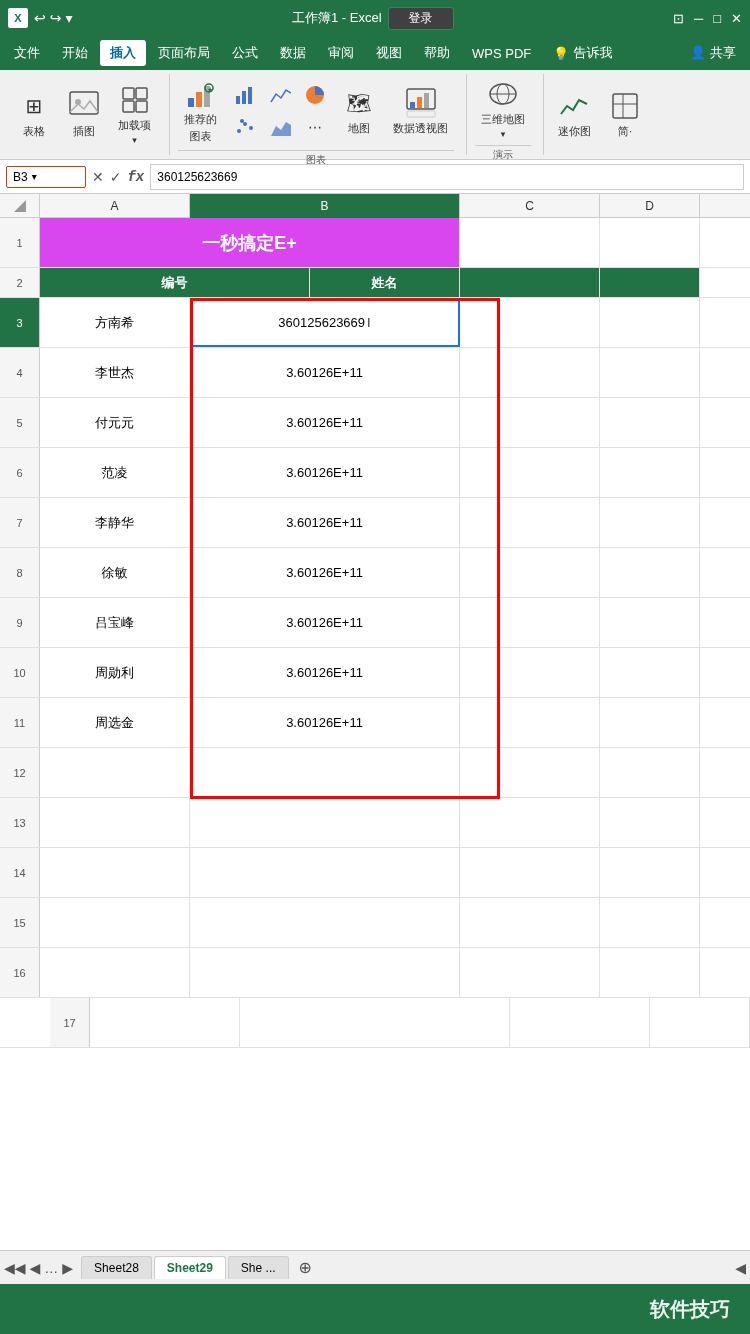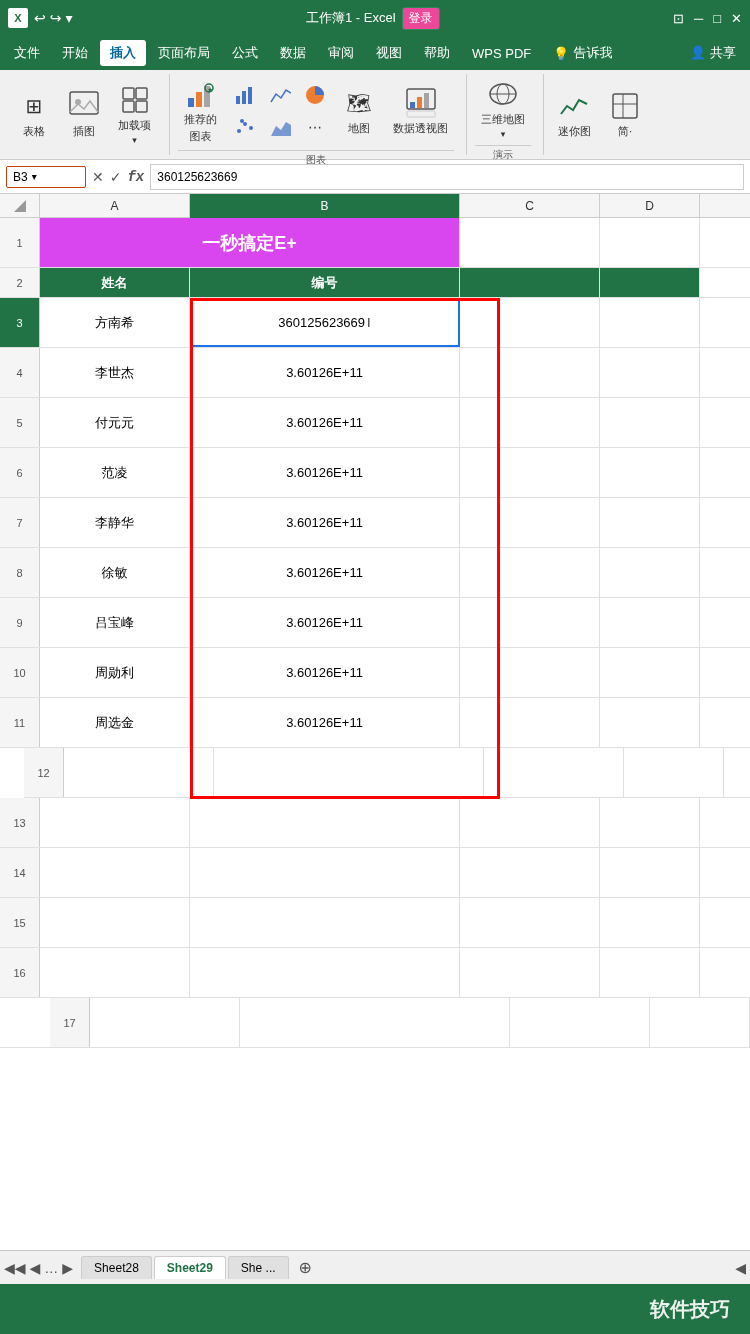--- a/index.html
+++ b/index.html
@@ -43,23 +43,23 @@
       width: 20px; height: 20px;
       background: #fff;
       border-radius: 2px;
       display: flex; align-items: center; justify-content: center;
       color: #217346;
       font-weight: bold;
       font-size: 11px;
     }
     .title-btn {
       cursor: pointer;
-      padding: 2px 6px;
+      padding: 2px 20px;
       border-radius: 3px;
-      background: #ec4899;
+      background: #404040;
       border: 1px solid #2d8a56;
       color: #fff;
       font-size: 12px;
     }
     .undo-redo {
       display: flex; align-items: center; gap: 4px;
       font-size: 14px;
     }
 
     
@@ -573,25 +573,25 @@
       <div class="row-num">1</div>
       <div class="cell cell-a" style="background:#d946ef;color:#fff;font-size:18px;font-weight:bold;width:420px;min-width:420px;justify-content:center;">
         <span>一秒搞定E+</span>
       </div>
       <div class="cell cell-c" style="background:#fff;"></div>
       <div class="cell cell-d" style="background:#fff;"></div>
     </div>
 
     <div class="sheet-row header-row-2" style="height:30px;">
       <div class="row-num">2</div>
+      <div class="cell cell-b" style="background:#217346;color:#fff;font-weight:bold;justify-content:center;">
+        <span>编号</span>
+      </div>
       <div class="cell cell-a" style="background:#217346;color:#fff;font-weight:bold;justify-content:center;">
         <span>姓名</span>
-      </div>
-      <div class="cell cell-b" style="background:#217346;color:#fff;font-weight:bold;justify-content:center;">
-        <span>编号</span>
       </div>
       <div class="cell cell-c"></div>
       <div class="cell cell-d"></div>
     </div>
 
     <div class="sheet-row" style="height:50px;">
       <div class="row-num selected">3</div>
       <div class="cell cell-a" style="justify-content:center;">
         <span>方南希</span>
       </div>
@@ -692,21 +692,21 @@
       <div class="cell cell-a" style="justify-content:center;">
           <span>周选金</span>
         </div>
       <div class="cell cell-b" style="justify-content:center;">
           <span>3.60126E+11</span>
         </div>
       <div class="cell cell-c"></div>
       <div class="cell cell-d"></div>
     </div>
 
-    <div class="sheet-row" style="height:50px;margin-left:24px;">
+    <div class="sheet-row" style="height:50px;">
       <div class="row-num">12</div>
       <div class="cell cell-a"></div>
       <div class="cell cell-b"></div>
       <div class="cell cell-c"></div>
       <div class="cell cell-d"></div>
     </div>
 
     <div class="sheet-row" style="height:50px;">
       <div class="row-num">13</div>
       <div class="cell cell-a"></div>

